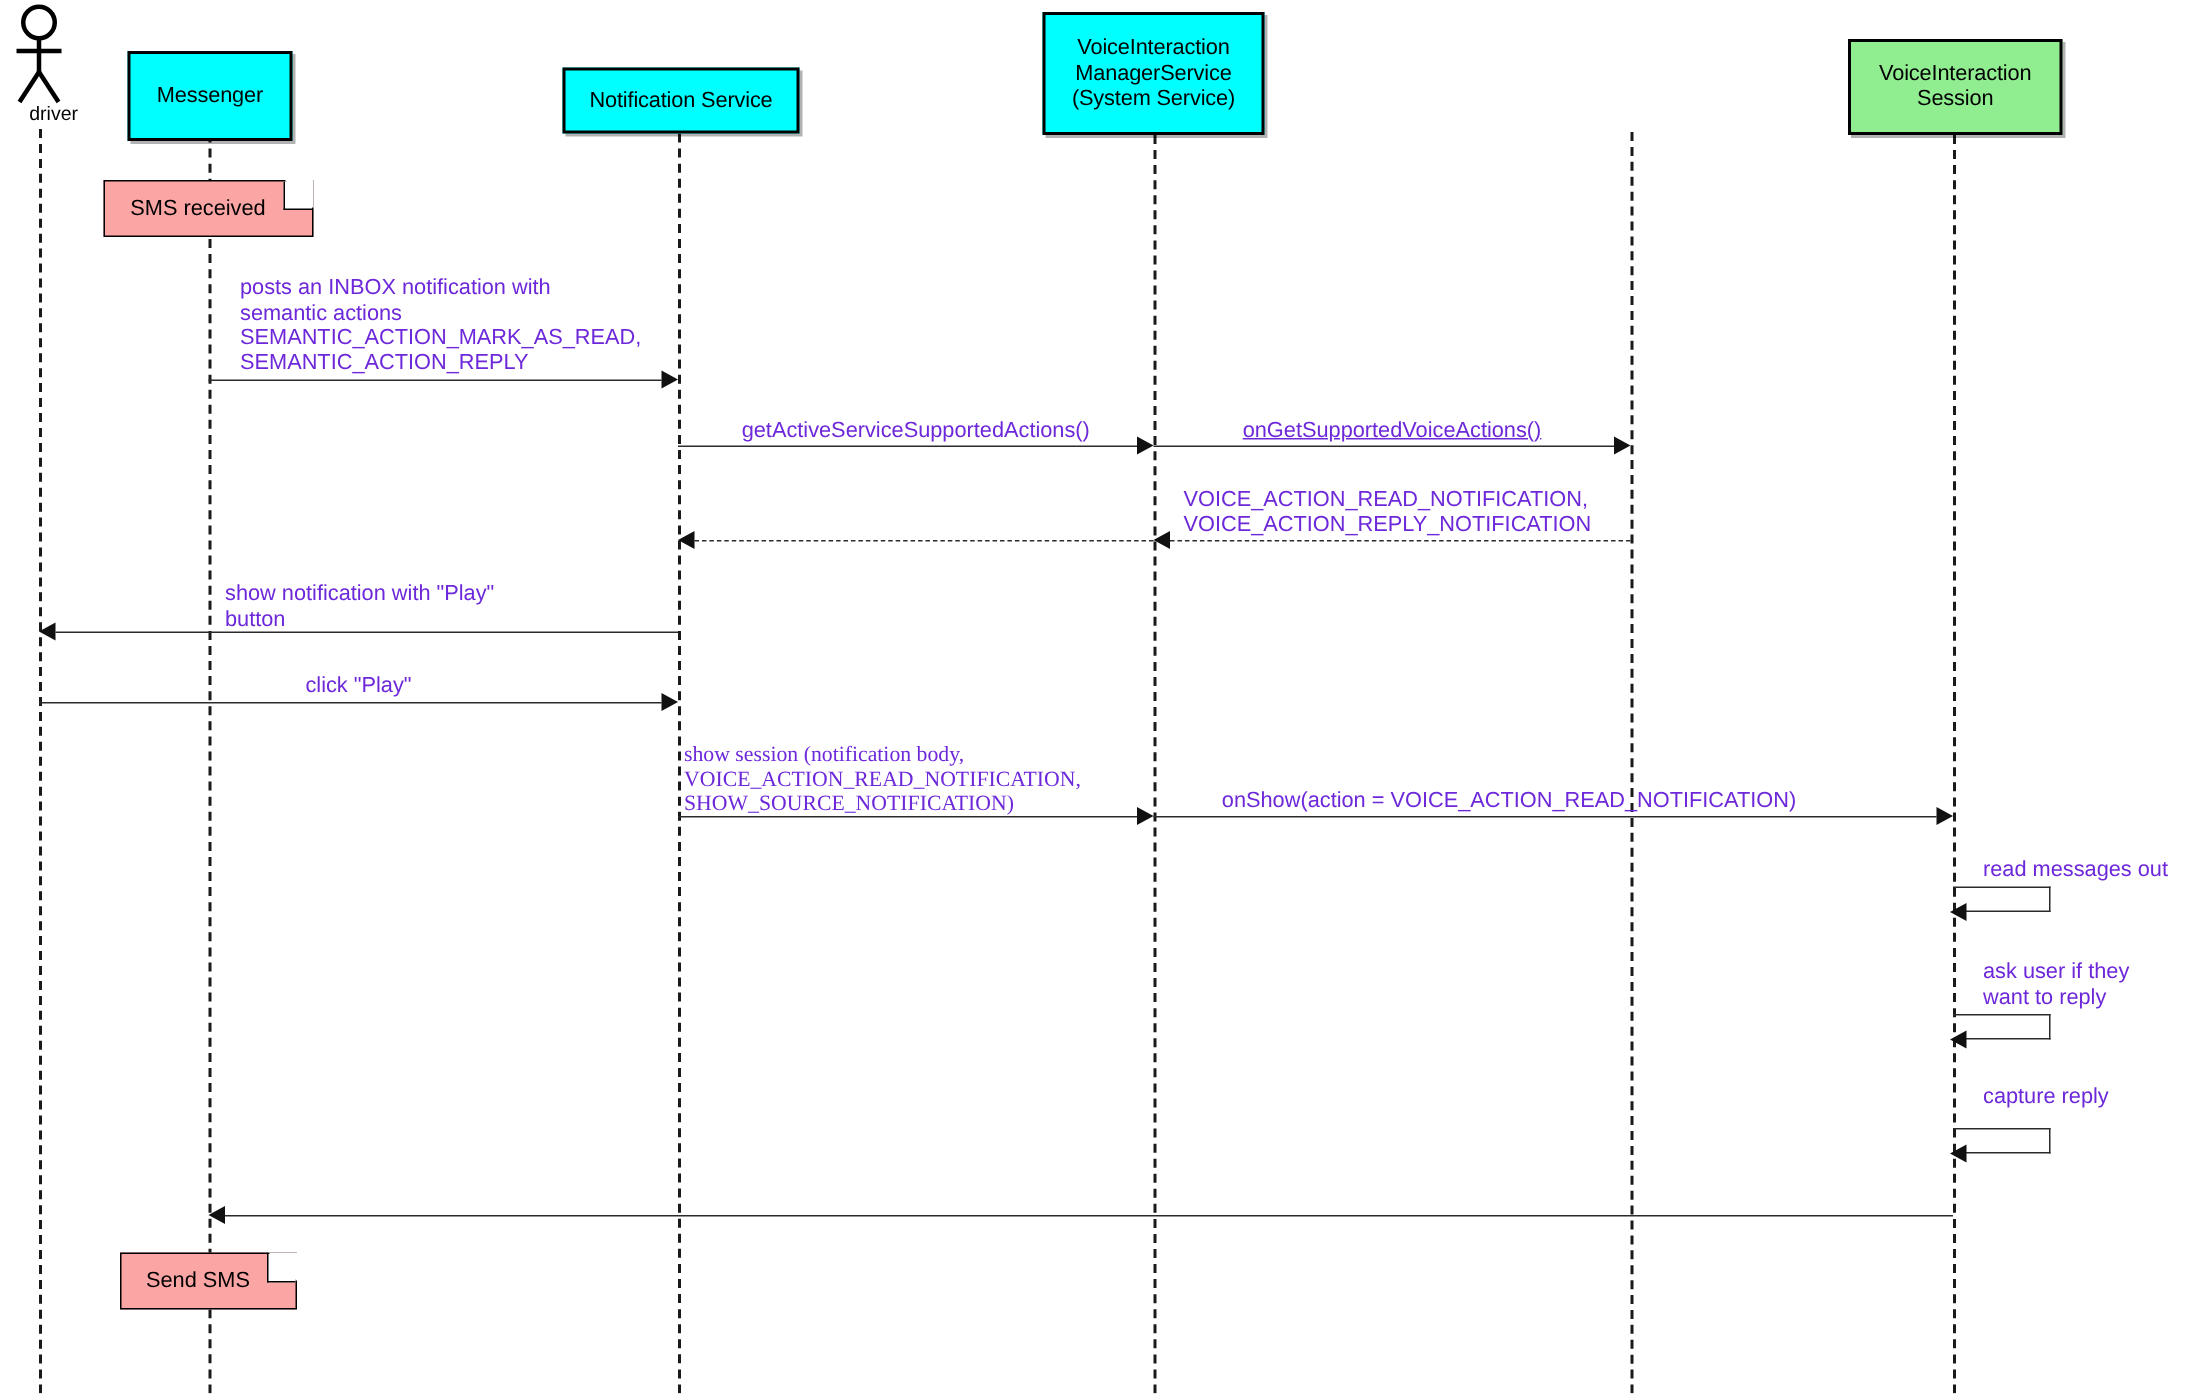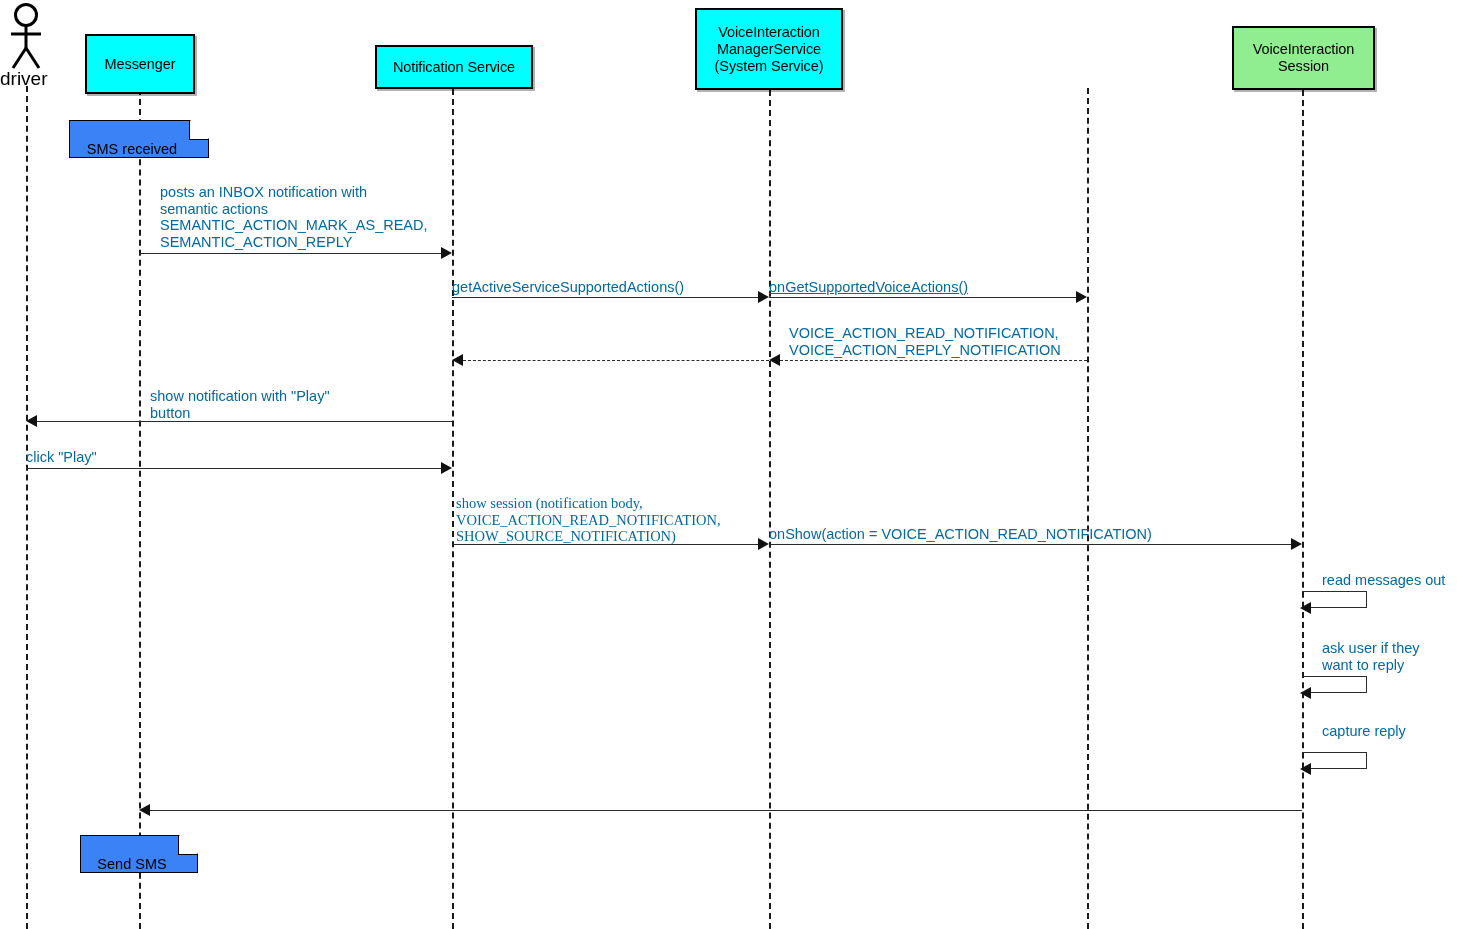--- a/index.html
+++ b/index.html
@@ -39,22 +39,22 @@
     position: absolute;
     width: 0;
     border-left: 2px dashed #1a1a1a;
   }
   
   .actor {
     position: absolute;
   }
   .actor-label {
     position: absolute;
-    font-size: 19px;
-    text-align: left;
+    font-size: 13px;
+    text-align: right;
     white-space: nowrap;
   }
   
   .msg-line {
     position: absolute;
     height: 0;
     border-top: 1.6px solid #2b2b2b;
   }
   .msg-line.dashed {
     border-top: 1.8px dashed #2b2b2b;
@@ -70,41 +70,41 @@
     border-left: 11px solid #111111;
   }
   .arrow-head.left {
     border-right: 11px solid #111111;
   }
   .msg-label {
     position: absolute;
     font-size: 14.5px;
     line-height: 16.5px;
     white-space: pre-line;
-    color: #0369a1;
+    color: #6d28d9;
   }
   .msg-label.center {
-    text-align: left;
+    text-align: center;
   }
   
   .selfcall {
     position: absolute;
     box-sizing: border-box;
     border: 1.8px solid #2b2b2b;
     border-left: none;
   }
   
   .note {
     position: absolute;
     box-sizing: border-box;
-    background: #3b82f6;
+    background: #fca5a5;
     border: 1.4px solid #000000;
     font-size: 14.5px;
     display: flex;
-    align-items: flex-end;
+    align-items: center;
     justify-content: center;
     white-space: nowrap;
   }
   .note-fold {
     position: absolute;
     top: 0;
     right: 0;
     width: 18px;
     height: 18px;
     background: #ffffff;

